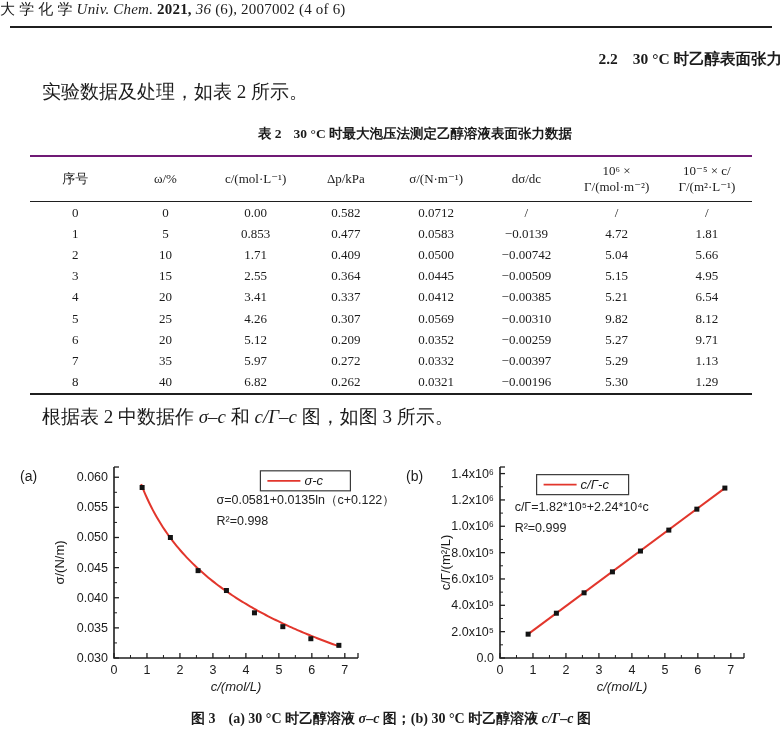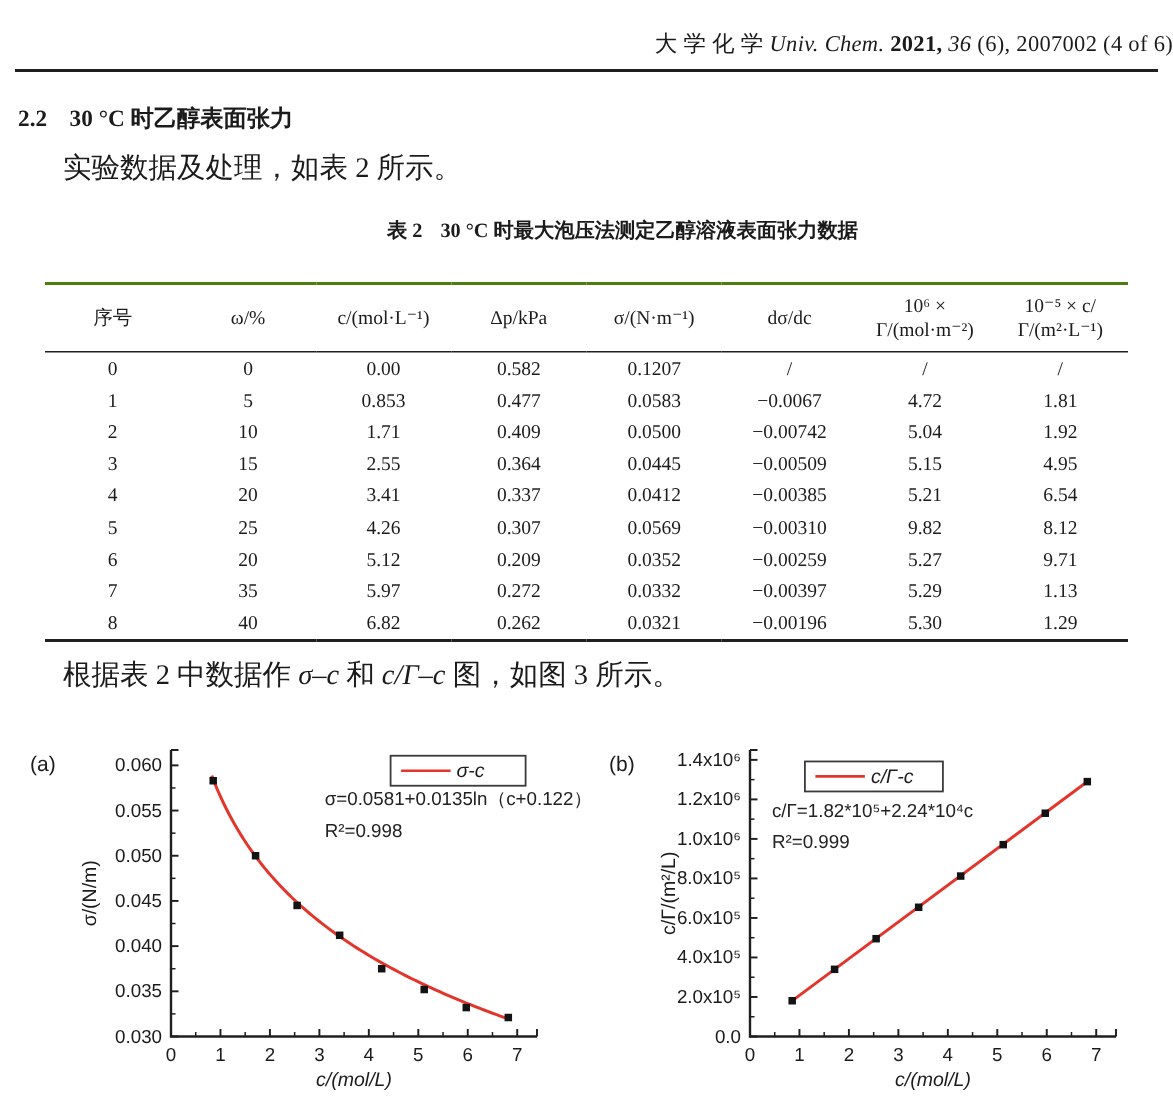--- a/index.html
+++ b/index.html
@@ -1,33 +1,33 @@
 <!DOCTYPE html>
 <html><head>
 <meta charset="utf-8">
 <style>
   html,body{margin:0;padding:0;}
   body{
     width:782px;height:731px;background:#ffffff;color:#1b1b1b;
     font-family:"Liberation Serif","DejaVu Serif",serif;
     position:relative;overflow:hidden;
   }
-  .jheader{text-align:right;padding-top:20px;font-size:15px;letter-spacing:.2px;}
+  .jheader{text-align:left;padding-top:0;font-size:15px;letter-spacing:.2px;}
   .jheader .it{font-style:italic}
   .jheader .bd{font-weight:bold}
   .rule{border-top:2px solid #1f1f1f;margin:7px 10px 0 10px;height:0;}
-  .section{font-size:15.5px;font-weight:bold;margin:21px 0 0 12px;}
+  .section{font-size:15.5px;font-weight:bold;margin:21px 0 0 12px;text-align:right;}
   .section .num{margin-right:15px;}
   .para{font-size:19px;margin:9px 12px 0 42px;}
   .para .it,.cap .it{font-style:italic;}
   .tbl-title{text-align:center;font-weight:bold;font-size:13.5px;margin-top:20px;padding-left:48px;}
   .tbl-title .lbl{margin-right:12px;}
   table.data{
-    width:722px;margin:25px auto 0 auto;border-collapse:collapse;
-    border-top:2px solid #4d7c0f;border-bottom:2px solid #1f1f1f;
+    width:722px;margin:12px auto 0 auto;border-collapse:collapse;
+    border-top:2px solid #701a75;border-bottom:2px solid #1f1f1f;
     font-size:13px;table-layout:fixed;
   }
   table.data thead th{
     border-bottom:1.5px solid #1f1f1f;font-weight:normal;
     padding:6px 1px;text-align:center;font-size:13px;
   }
   table.data td{text-align:center;padding:2.6px 1px;}
   .charts{display:flex;margin-top:25px;padding-left:6px;}
   .chart-box{width:386px;height:246px;}
   .cap{text-align:center;font-weight:bold;font-size:14px;margin-top:9px;}
@@ -70,44 +70,44 @@
           <th>10⁶ × Γ/(mol·m⁻²)</th>
           <th>10⁻⁵ × c/Γ/(m²·L⁻¹)</th>
         </tr>
     </thead>
     <tbody id="tbody">
         <tr>
           <td>0</td>
           <td>0</td>
           <td>0.00</td>
           <td>0.582</td>
-          <td>0.1207</td>
+          <td>0.0712</td>
           <td>/</td>
           <td>/</td>
           <td>/</td>
         </tr>
         <tr>
           <td>1</td>
           <td>5</td>
           <td>0.853</td>
           <td>0.477</td>
           <td>0.0583</td>
-          <td>−0.0067</td>
+          <td>−0.0139</td>
           <td>4.72</td>
           <td>1.81</td>
         </tr>
         <tr>
           <td>2</td>
           <td>10</td>
           <td>1.71</td>
           <td>0.409</td>
           <td>0.0500</td>
           <td>−0.00742</td>
           <td>5.04</td>
-          <td>1.92</td>
+          <td>5.66</td>
         </tr>
         <tr>
           <td>3</td>
           <td>15</td>
           <td>2.55</td>
           <td>0.364</td>
           <td>0.0445</td>
           <td>−0.00509</td>
           <td>5.15</td>
           <td>4.95</td>
@@ -298,14 +298,17 @@
         <text x="58" y="107.5" text-anchor="middle" font-size="13" fill="#1b1b1b" transform="rotate(-90 58 107.5)">c/Γ/(m²/L)</text>
         <text x="230" y="236" text-anchor="middle" font-size="13" font-style="italic" fill="#1b1b1b">c/(mol/L)</text>
         <rect x="144.6" y="19.64" width="92" height="20" fill="#fff" stroke="#3a3a3a" stroke-width="1.2"></rect>
         <line x1="151.6" y1="29.64" x2="184.6" y2="29.64" stroke="#e2362c" stroke-width="1.8"></line>
         <text x="188.6" y="34.14" font-size="13" font-style="italic" fill="#1b1b1b">c/Γ-c</text>
         <text x="122.64" y="56.379999999999995" font-size="12.5" fill="#222">c/Γ=1.82*10⁵+2.24*10⁴c</text>
         <text x="122.64" y="77.38" font-size="12.5" fill="#222">R²=0.999</text>
       </svg>
   </div>
 
+  <div class="cap">
+    <span class="lbl">图 3</span><span>(a) 30 °C 时乙醇溶液 </span><span class="it">σ–c</span><span> 图；(b) 30 °C 时乙醇溶液 </span><span class="it">c/Γ–c</span><span> 图</span>
+  </div>
 
 </div>
 
 </body></html>

